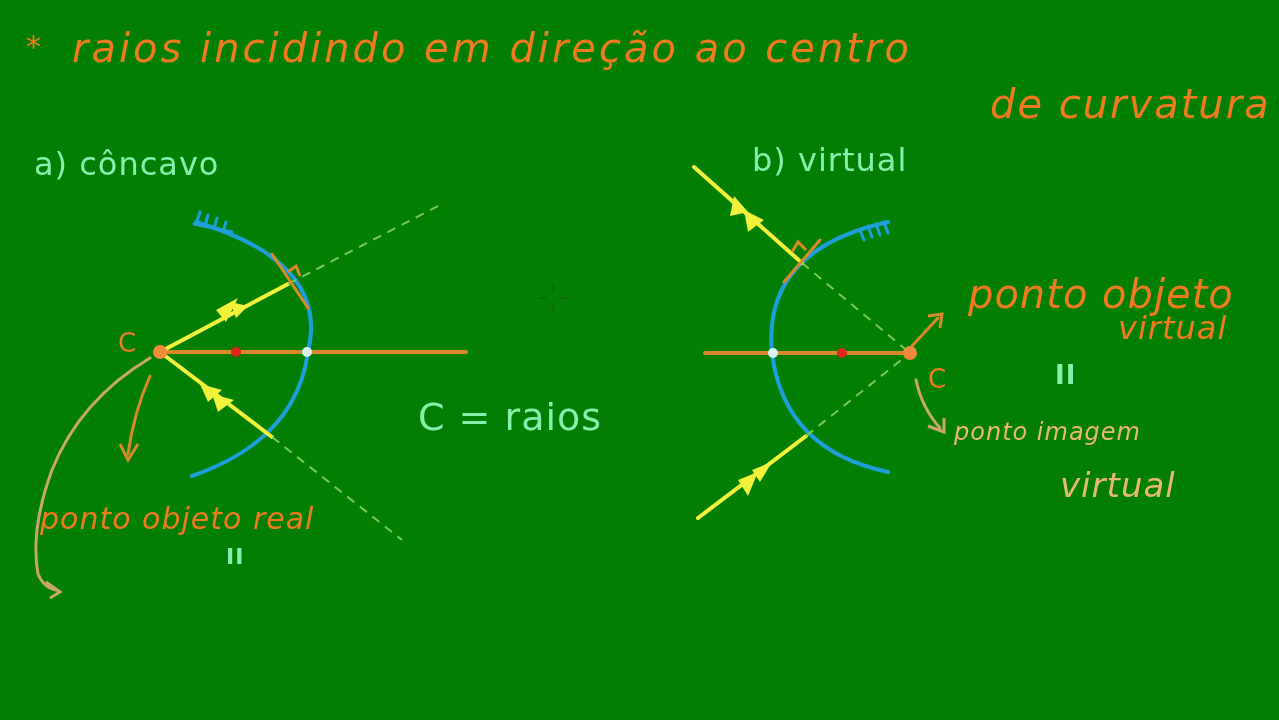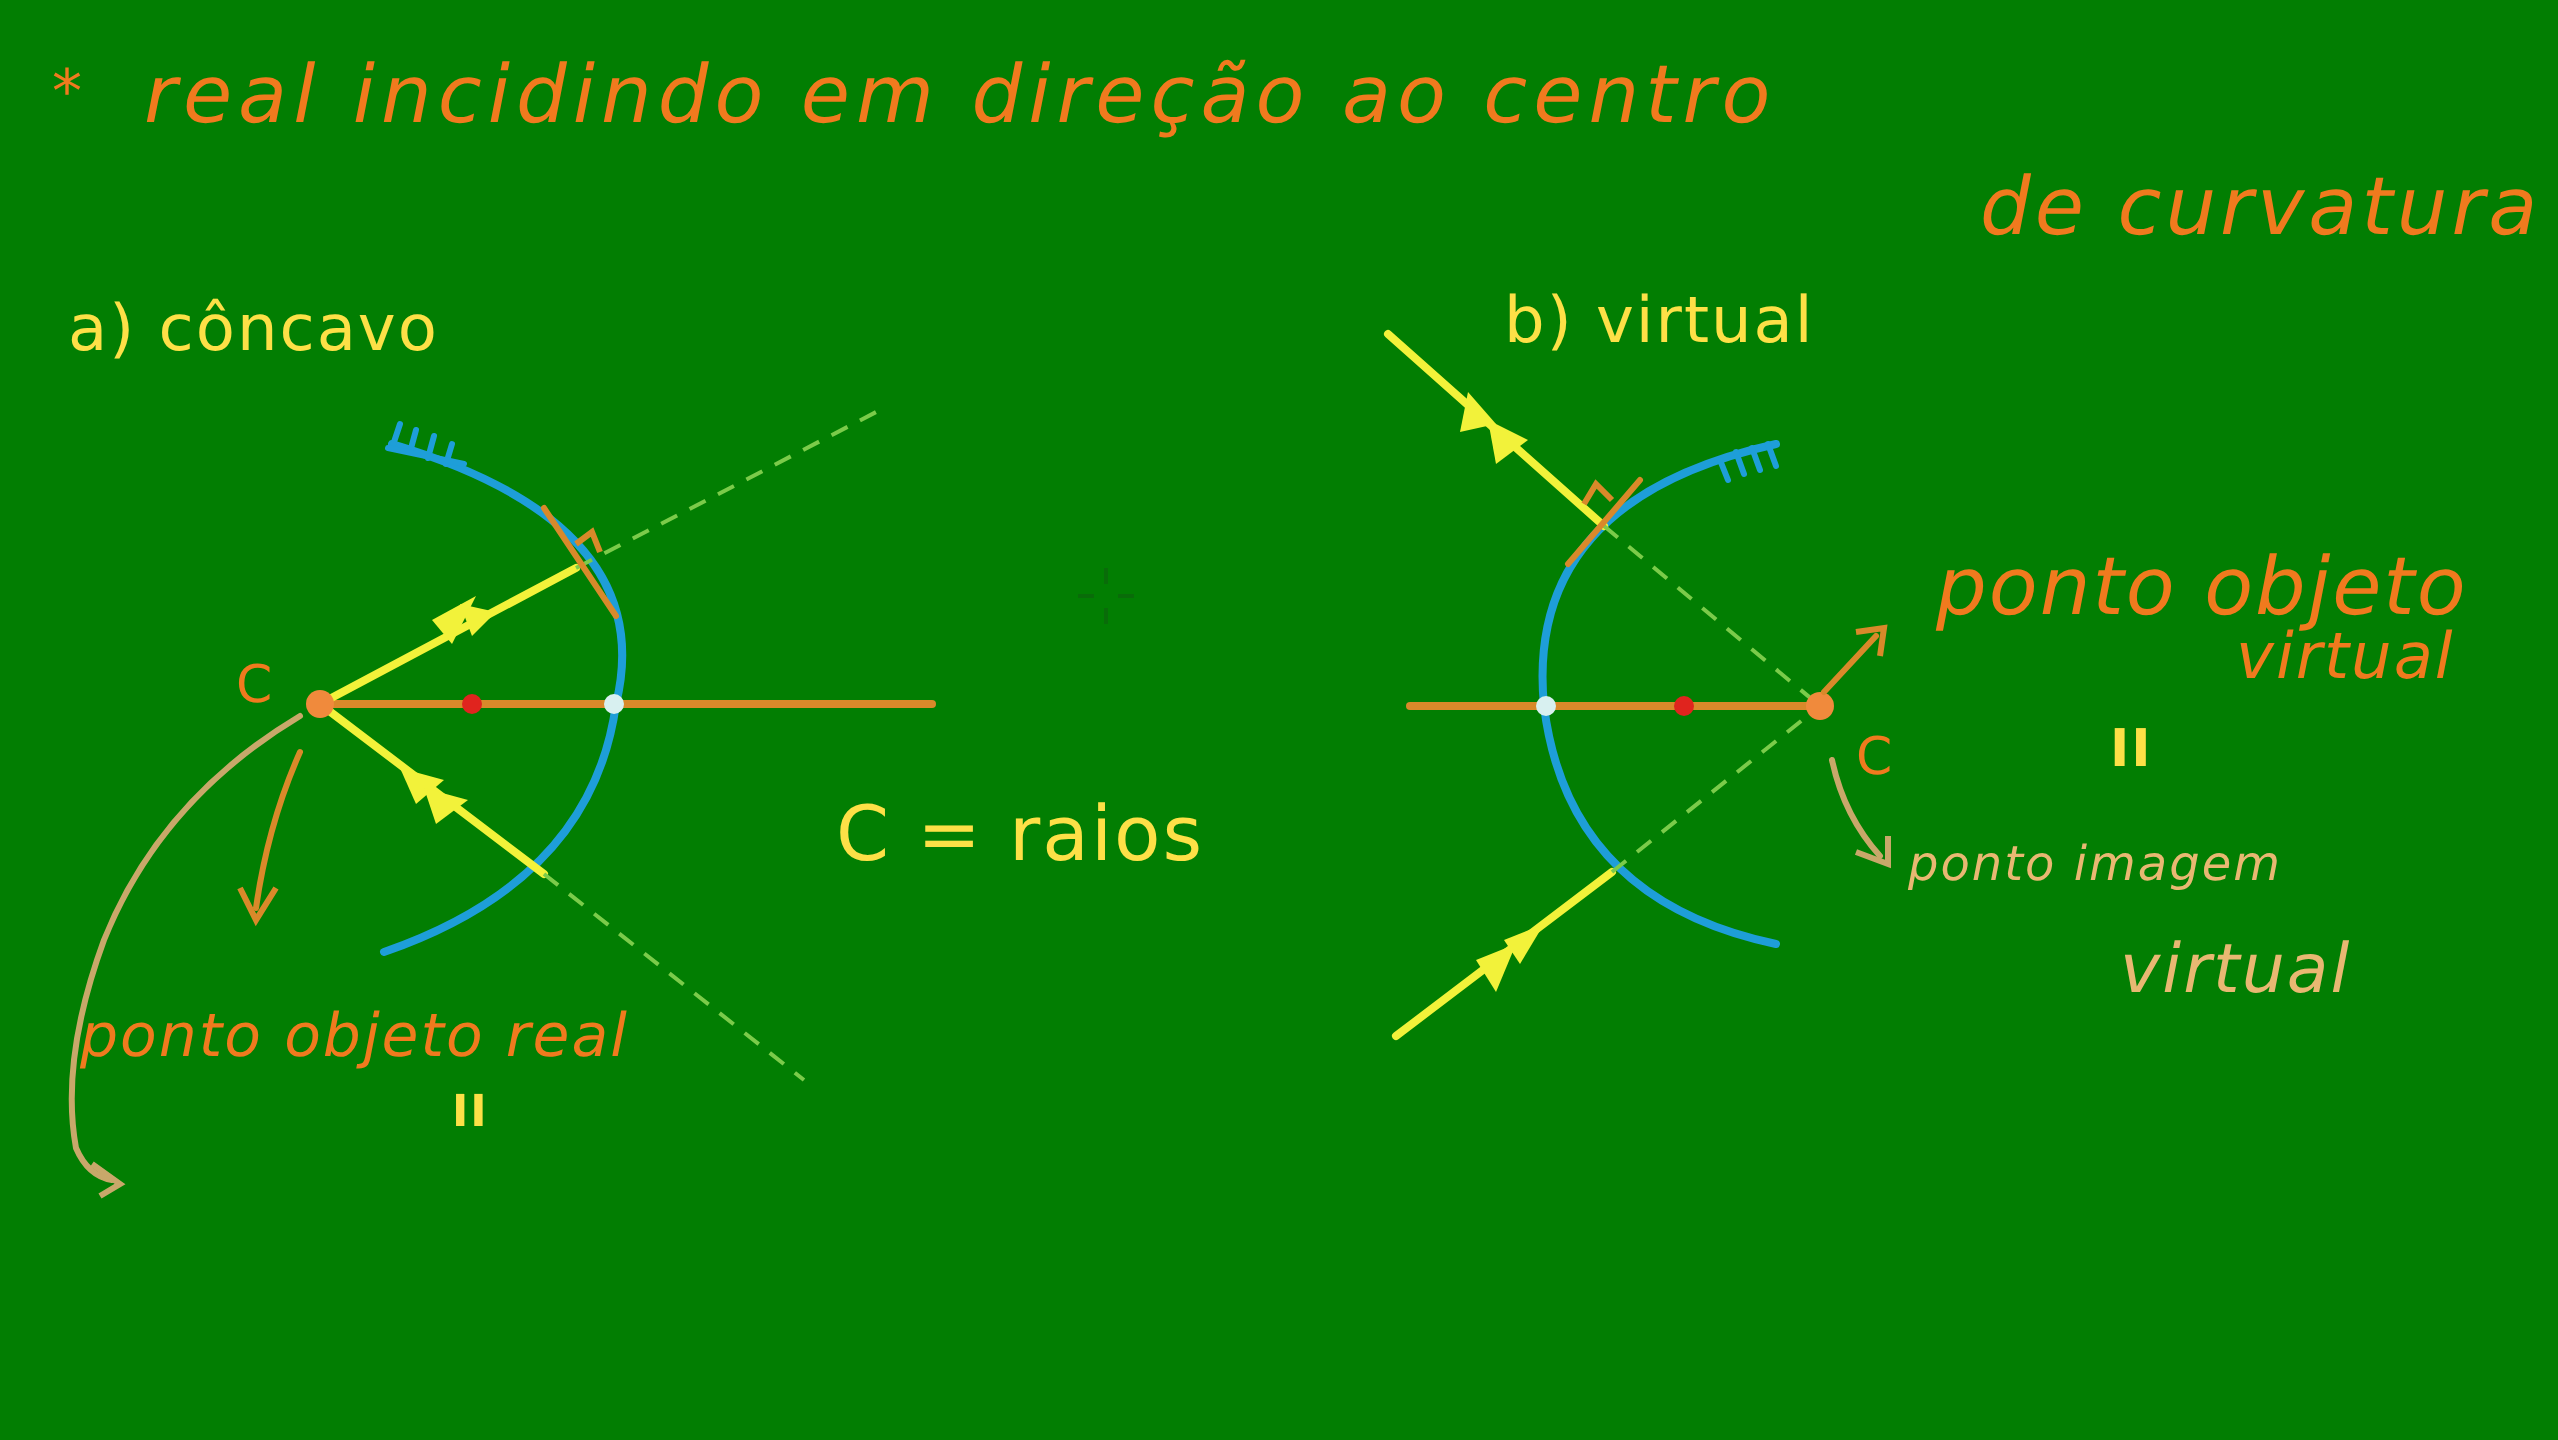--- a/index.html
+++ b/index.html
@@ -25,21 +25,21 @@
     }
     .hw {
       position: absolute;
       font-family: "DejaVu Sans", sans-serif;
       white-space: nowrap;
       line-height: 1;
       letter-spacing: 1px;
     }
     .orange { color: #F07A1E; }
     .tan { color: #E8B872; }
-    .white { color: #fde047; }
+    .white { color: #86efac; }
     .title-line1 { left: 72px; top: 28px; font-size: 40px; letter-spacing: 3px; font-style: italic; }
     .title-bullet { left: 26px; top: 32px; font-size: 30px; }
     .title-line2 { left: 990px; top: 84px; font-size: 40px; letter-spacing: 2px; font-style: italic; }
     .label-a { left: 34px; top: 148px; font-size: 32px; }
     .label-b { left: 752px; top: 144px; font-size: 32px; }
     .c-left { left: 118px; top: 330px; font-size: 26px; }
     .c-right { left: 928px; top: 366px; font-size: 26px; }
     .real-obj { left: 40px; top: 504px; font-size: 30px; font-style: italic; }
     .real-eq { left: 226px; top: 546px; font-size: 22px; font-weight: bold; }
     .real-img { left: 70px; top: 576px; font-size: 32px; font-style: italic; }
@@ -147,21 +147,21 @@
 
     <g stroke="#0F5F0F" stroke-width="2" opacity="0.55">
       <line x1="553" y1="284" x2="553" y2="292"></line>
       <line x1="553" y1="304" x2="553" y2="312"></line>
       <line x1="539" y1="298" x2="547" y2="298"></line>
       <line x1="559" y1="298" x2="567" y2="298"></line>
     </g>
   </svg>
 
   <span class="hw orange title-bullet">*</span>
-  <span class="hw orange title-line1">real incidindo em direção ao centro</span>
+  <span class="hw orange title-line1">raios incidindo em direção ao centro</span>
   <span class="hw orange title-line2">de curvatura</span>
 
   <span class="hw white label-a">a) côncavo</span>
   <span class="hw orange c-left">C</span>
   <span class="hw orange real-obj">ponto objeto real</span>
   <span class="hw white real-eq">II</span>
 
   <span class="hw white conj-1">C = raios</span>
 
   <span class="hw white label-b">b) virtual</span>

